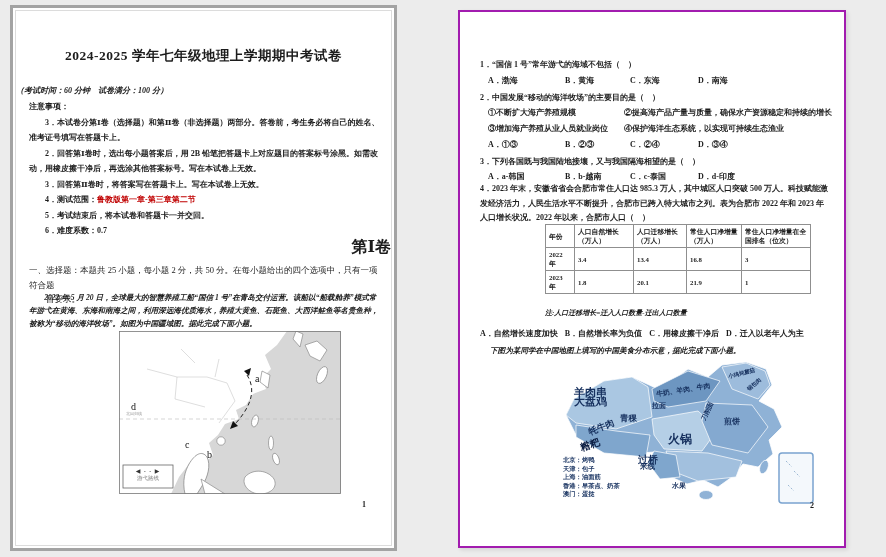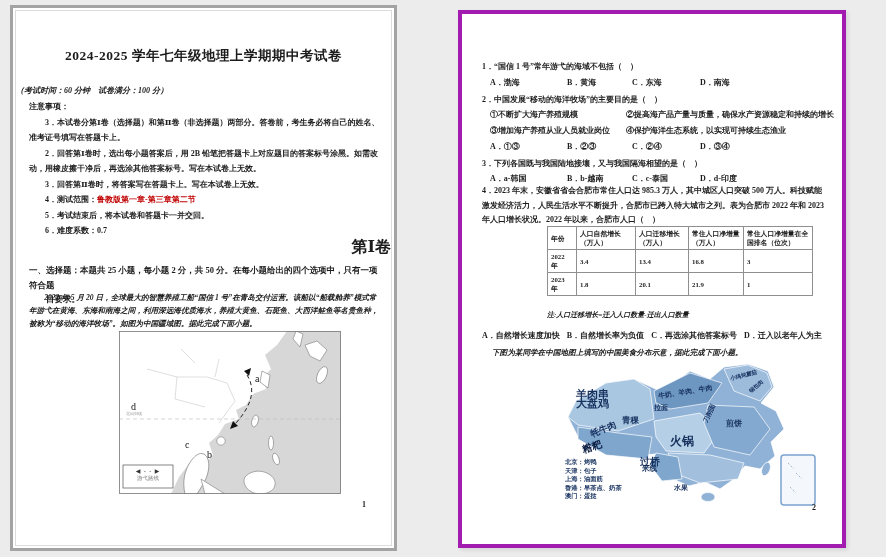--- a/index.html
+++ b/index.html
@@ -2,31 +2,31 @@
 <html><head>
 <meta charset="utf-8">
 <style>
   html,body{margin:0;padding:0}
   body{width:886px;height:557px;background:#ececec;position:relative;overflow:hidden;
        font-family:"Liberation Serif","DejaVu Serif",serif;color:#1c1c1c}
   .abs{position:absolute}
   
   #p1wrap{left:10px;top:5px;width:387px;height:546px;border:3px solid #a3a3a3;background:#fff;box-sizing:border-box}
   #p1{position:absolute;left:2px;top:2px;right:2px;bottom:2px;border:1px solid #dcdcdc;background:#fff}
-  #p2{left:458px;top:10px;width:388px;height:538px;background:#fff;border:4px solid #a21caf;
+  #p2{left:458px;top:10px;width:388px;height:538px;background:#fff;border:2px solid #a21caf;
       box-shadow:2px 2px 4px rgba(0,0,0,.10);box-sizing:border-box}
   
   .t-title{top:36px;left:0;right:0;text-align:center;font-size:13.5px;font-weight:bold;letter-spacing:.5px}
   .t-sub{top:74px;left:0;right:0;text-align:left;font-size:8px;font-weight:bold;font-style:italic}
   .notices{top:88px;left:13px;right:11px;font-size:8px;font-weight:bold;line-height:15.5px}
   .notices p{margin:0;text-indent:2em}
   .notices p.nh{text-indent:0}
   .red{color:#c00000}
   .kanban{top:226px;left:0;right:0;text-align:right;font-size:16px;font-weight:600}
-  .rule{top:252px;left:13px;right:11px;font-size:8.5px;font-weight:bold;line-height:14.5px;margin:0;}
+  .rule{top:252px;left:13px;right:11px;font-size:8.5px;font-weight:normal;line-height:14.5px;margin:0;}
   .rule .hang{display:block;padding-left:2em}
   .passage1{top:281px;left:13px;right:11px;font-size:7.6px;font-weight:bold;font-style:italic;line-height:12.8px;text-indent:2em;margin:0}
   .pgnum{font-size:8px;font-weight:bold}
   
   .map1{top:320px;left:103px;width:222px;height:163px}
   .map1 svg{display:block}
   .m1lab{position:absolute;font-size:10px;color:#111;font-family:"Liberation Serif",serif}
   .m1trop{position:absolute;left:6px;top:80px;font-size:4.5px;color:#9a9a9a;transform:scale(.9)}
   .m1leg{position:absolute;left:5px;top:136px;width:48px;text-align:center;color:#333}
   .m1leg .arr{font-size:6px;letter-spacing:1px;line-height:8px;display:block}
@@ -176,21 +176,21 @@
       <td>1.8</td>
       <td>20.1</td>
       <td>21.9</td>
       <td>1</td>
     </tr>
   </tbody>
     </table>
   <div class="tnote">注:人口迁移增长=迁入人口数量-迁出人口数量</div>
 
   <div class="q4opts" style="top:316px">
-    <span>A．自然增长速度加快</span><span>B．自然增长率为负值</span><span>C．再选涂其他答案标号</span><span>D．迁入以老年人为主</span>
+    <span>A．自然增长速度加快</span><span>B．自然增长率为负值</span><span>C．用橡皮擦干净后</span><span>D．迁入以老年人为主</span>
   </div>
 
   <p class="abs passage2">下图为某同学在中国地图上填写的中国美食分布示意，据此完成下面小题。</p>
 
   <div class="abs fmap">
     <svg width="258" height="150" viewBox="0 0 258 150">
       <path d="M14,38 L44,20 L72,16 L98,28 L112,20 L128,8 L148,16 L162,4 L186,1 L206,8 L212,24 L199,40 L214,48 L222,66 L209,79 L213,93 L198,106 L183,103 L172,116 L158,126 L143,119 L127,123 L111,116 L99,104 L94,91 L68,93 L38,88 L16,74 L6,54 Z" fill="#8fb2d6" stroke="#ffffff" stroke-width="0.8"></path>
       <path d="M14,38 L44,20 L72,16 L88,26 L92,56 L56,68 L16,62 L6,54 Z" fill="#aac7e2" stroke="#fff" stroke-width="0.7"></path>
       <path d="M16,64 L56,70 L90,74 L86,96 L44,92 L16,76 Z" fill="#7fa6cd" stroke="#fff" stroke-width="0.7"></path>
       <path d="M92,28 L128,10 L160,20 L146,40 L108,46 L94,40 Z" fill="#6d96c1" stroke="#fff" stroke-width="0.7"></path>

